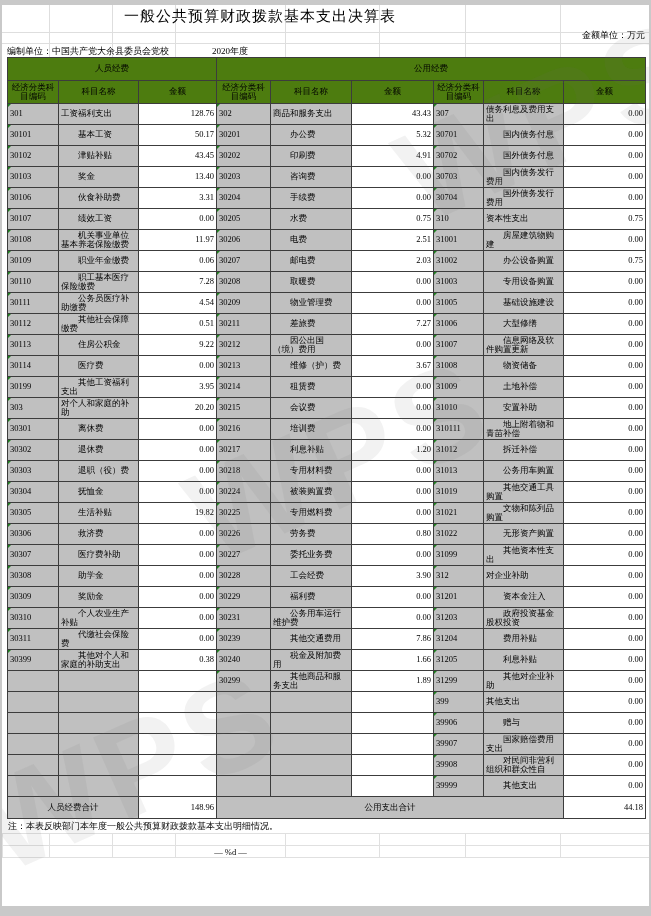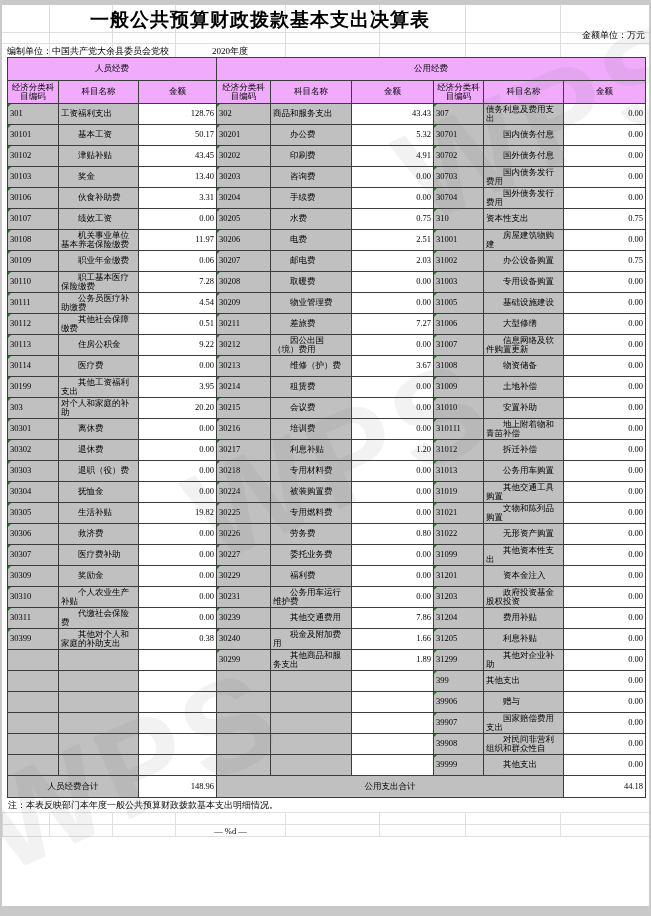--- a/index.html
+++ b/index.html
@@ -5,32 +5,32 @@
   html,body{margin:0;padding:0;}
   body{font-family:"Liberation Serif","DejaVu Serif",serif;color:#000;}
   #screen{position:relative;width:651px;height:916px;background:#c9c9c9;overflow:hidden;}
   #sheet{position:absolute;left:2px;top:5px;right:2px;bottom:10px;background:#ffffff;overflow:hidden;}
 
   
   #top-area{position:relative;width:100%;height:52px;}
   .vline{position:absolute;top:0;bottom:0;width:1px;background:#dedede;}
   .hline{position:absolute;left:0;right:0;height:1px;background:#dedede;}
   #report-title{position:absolute;top:2px;left:0;width:516px;text-align:center;
-    font-size:19px;font-weight:bold;letter-spacing:1px;}
+    font-size:15px;font-weight:normal;letter-spacing:1px;}
   #sheet-code{position:absolute;top:28px;right:4px;font-size:8.5px;line-height:10px;margin-top:37px;}
   #prepared-by{position:absolute;top:40px;left:5px;font-size:9px;font-family:Liberation Mono, monospace;}
   #fiscal-year{position:absolute;top:40px;left:173px;width:110px;text-align:center;font-size:9px;}
   #unit-note{position:absolute;top:24px;right:4px;font-size:9px;}
 
   
   #main-table{border-collapse:collapse;table-layout:fixed;margin-left:5px;width:638px;
     font-size:8.5px;}
   #main-table td,#main-table th{border:1px solid #3c3c3c;padding:0 2px;position:relative;
     line-height:9.5px;vertical-align:middle;overflow:hidden;font-weight:normal;}
-  #main-table th{background:#f0abfc;text-align:center;height:22px;}
+  #main-table th{background:#4d7c0f;text-align:center;height:22px;}
   tr.group-header-row th{height:12px;}
   td.code,td.name{background:#c0c0c0;}
   td.code{text-align:left;height:20px;}
   td.name{text-align:left;text-indent:17px;}
   td.amount{background:#ffffff;text-align:right;}
   td.cat{font-weight:bold;}
   td.name.cat{text-indent:0;margin-left:32px;}
   .flag{position:absolute;top:0;left:0;width:0;height:0;
     border-top:3px solid #1e7e1e;border-right:3px solid transparent;}
   tr.summary-row td{height:21px;}
@@ -340,20 +340,31 @@
             <td class="name">医疗费补助</td>
             <td class="amount">0.00</td>
             <td class="code"><span class="flag"></span>30227</td>
             <td class="name">委托业务费</td>
             <td class="amount">0.00</td>
             <td class="code"><span class="flag"></span>31099</td>
             <td class="name">其他资本性支出</td>
             <td class="amount">0.00</td>
           </tr>
           <tr>
+            <td class="code"><span class="flag"></span>30308</td>
+            <td class="name">助学金</td>
+            <td class="amount">0.00</td>
+            <td class="code"><span class="flag"></span>30228</td>
+            <td class="name">工会经费</td>
+            <td class="amount">3.90</td>
+            <td class="code cat"><span class="flag"></span>312</td>
+            <td class="name cat">对企业补助</td>
+            <td class="amount">0.00</td>
+          </tr>
+          <tr>
             <td class="code"><span class="flag"></span>30309</td>
             <td class="name">奖励金</td>
             <td class="amount">0.00</td>
             <td class="code"><span class="flag"></span>30229</td>
             <td class="name">福利费</td>
             <td class="amount">0.00</td>
             <td class="code"><span class="flag"></span>31201</td>
             <td class="name">资本金注入</td>
             <td class="amount">0.00</td>
           </tr>

